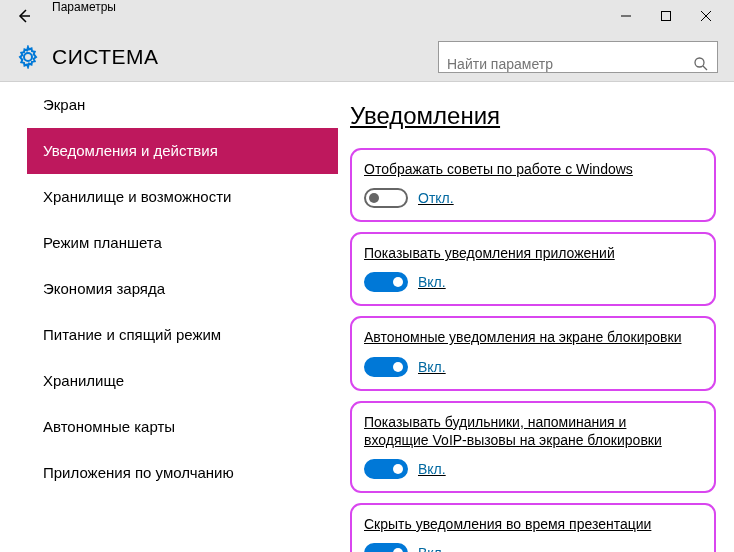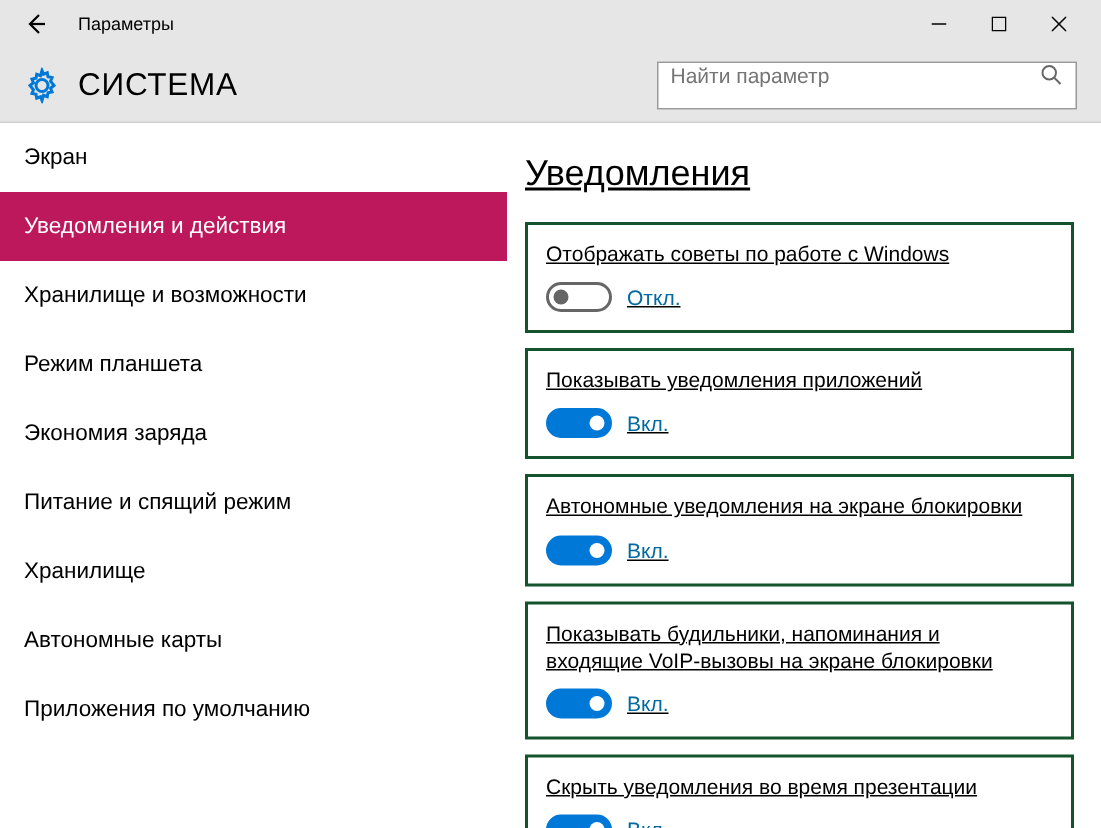--- a/index.html
+++ b/index.html
@@ -1,40 +1,40 @@
 <!DOCTYPE html>
 <html><head>
   <meta charset="utf-8">
   <style>
     * { margin: 0; padding: 0; box-sizing: border-box; font-family: 'Segoe UI', Tahoma, sans-serif; }
     body { width: 734px; height: 552px; background: #fff; overflow: hidden; }
     
-    .titlebar { height: 32px; background: #e6e6e6; display: flex; align-items: center; padding: 0 8px; }
+    .titlebar { height: 32px; background: #e6e6e6; display: flex; padding: 0 8px; }
     .back-btn { width: 32px; height: 32px; display: flex; align-items: center; justify-content: center; cursor: pointer; font-size: 16px; }
     .title-text { font-size: 12px; margin-left: 12px; color: #000; }
     .window-controls { margin-left: auto; display: flex; }
     .win-ctrl { width: 40px; height: 32px; display: flex; align-items: center; justify-content: center; cursor: pointer; font-family: 'Segoe MDL2 Assets', sans-serif; font-size: 10px; }
     
     .header { height: 50px; background: #e6e6e6; display: flex; align-items: center; padding: 0 16px; border-bottom: 1px solid #d0d0d0; }
     .gear-icon { width: 24px; height: 24px; margin-right: 12px; }
     .header-title { font-size: 21px; font-weight: 400; color: #000; letter-spacing: 0.5px; }
-    .search-box { margin-left: auto; width: 280px; height: 32px; border: 1px solid #999; background: #fff; display: flex; align-items: flex-start; padding: 0 8px; }
+    .search-box { margin-left: auto; width: 280px; height: 32px; border: 1px solid #999; background: #fff; display: flex; align-items: flex-end; padding: 0 8px; }
     .search-input { flex: 1; border: none; outline: none; font-size: 14px; color: #666; background: transparent; }
     .search-icon { width: 16px; height: 16px; color: #666; }
     
     .body-area { display: flex; height: calc(552px - 82px); background: #fff; }
     
     .sidebar { width: 338px; background: #fff; overflow-y: auto; }
-    .sidebar-item { padding: 14px 16px; font-size: 15px; color: #000; cursor: pointer; border-bottom: 1px solid transparent; }
+    .sidebar-item { padding: 14px 16px; font-size: 15px; color: #000; cursor: pointer; border-bottom: 1px solid transparent; margin-left: 27px; }
     .sidebar-item.selected { background: #be185d; color: #fff; }
     
     .content { flex: 1; padding: 20px 18px 20px 12px; overflow-y: auto; text-decoration: underline; }
     .content-title { font-size: 24px; font-weight: 400; color: #000; margin-bottom: 18px; }
     
-    .setting-card { border: 2px solid #14532d; border-radius: 0; padding: 10px 24px 12px 12px; margin-bottom: 10px; }
+    .setting-card { border: 2px solid #d946ef; border-radius: 11px; padding: 10px 24px 12px 12px; margin-bottom: 10px; }
     .setting-label { font-size: 14px; color: #000; margin-bottom: 10px; line-height: 1.3; }
     .toggle-row { display: flex; align-items: center; gap: 10px; }
     
     .toggle { width: 44px; height: 20px; border-radius: 10px; position: relative; cursor: pointer; }
     .toggle.off { background: #fff; border: 2px solid #666; }
     .toggle.on { background: #0078d7; border: 2px solid #0078d7; }
     .toggle-knob { width: 10px; height: 10px; border-radius: 50%; position: absolute; top: 50%; transform: translateY(-50%); }
     .toggle.off .toggle-knob { left: 3px; background: #666; }
     .toggle.on .toggle-knob { right: 3px; background: #fff; }
     .toggle-state { font-size: 14px; color: #0369a1; }

